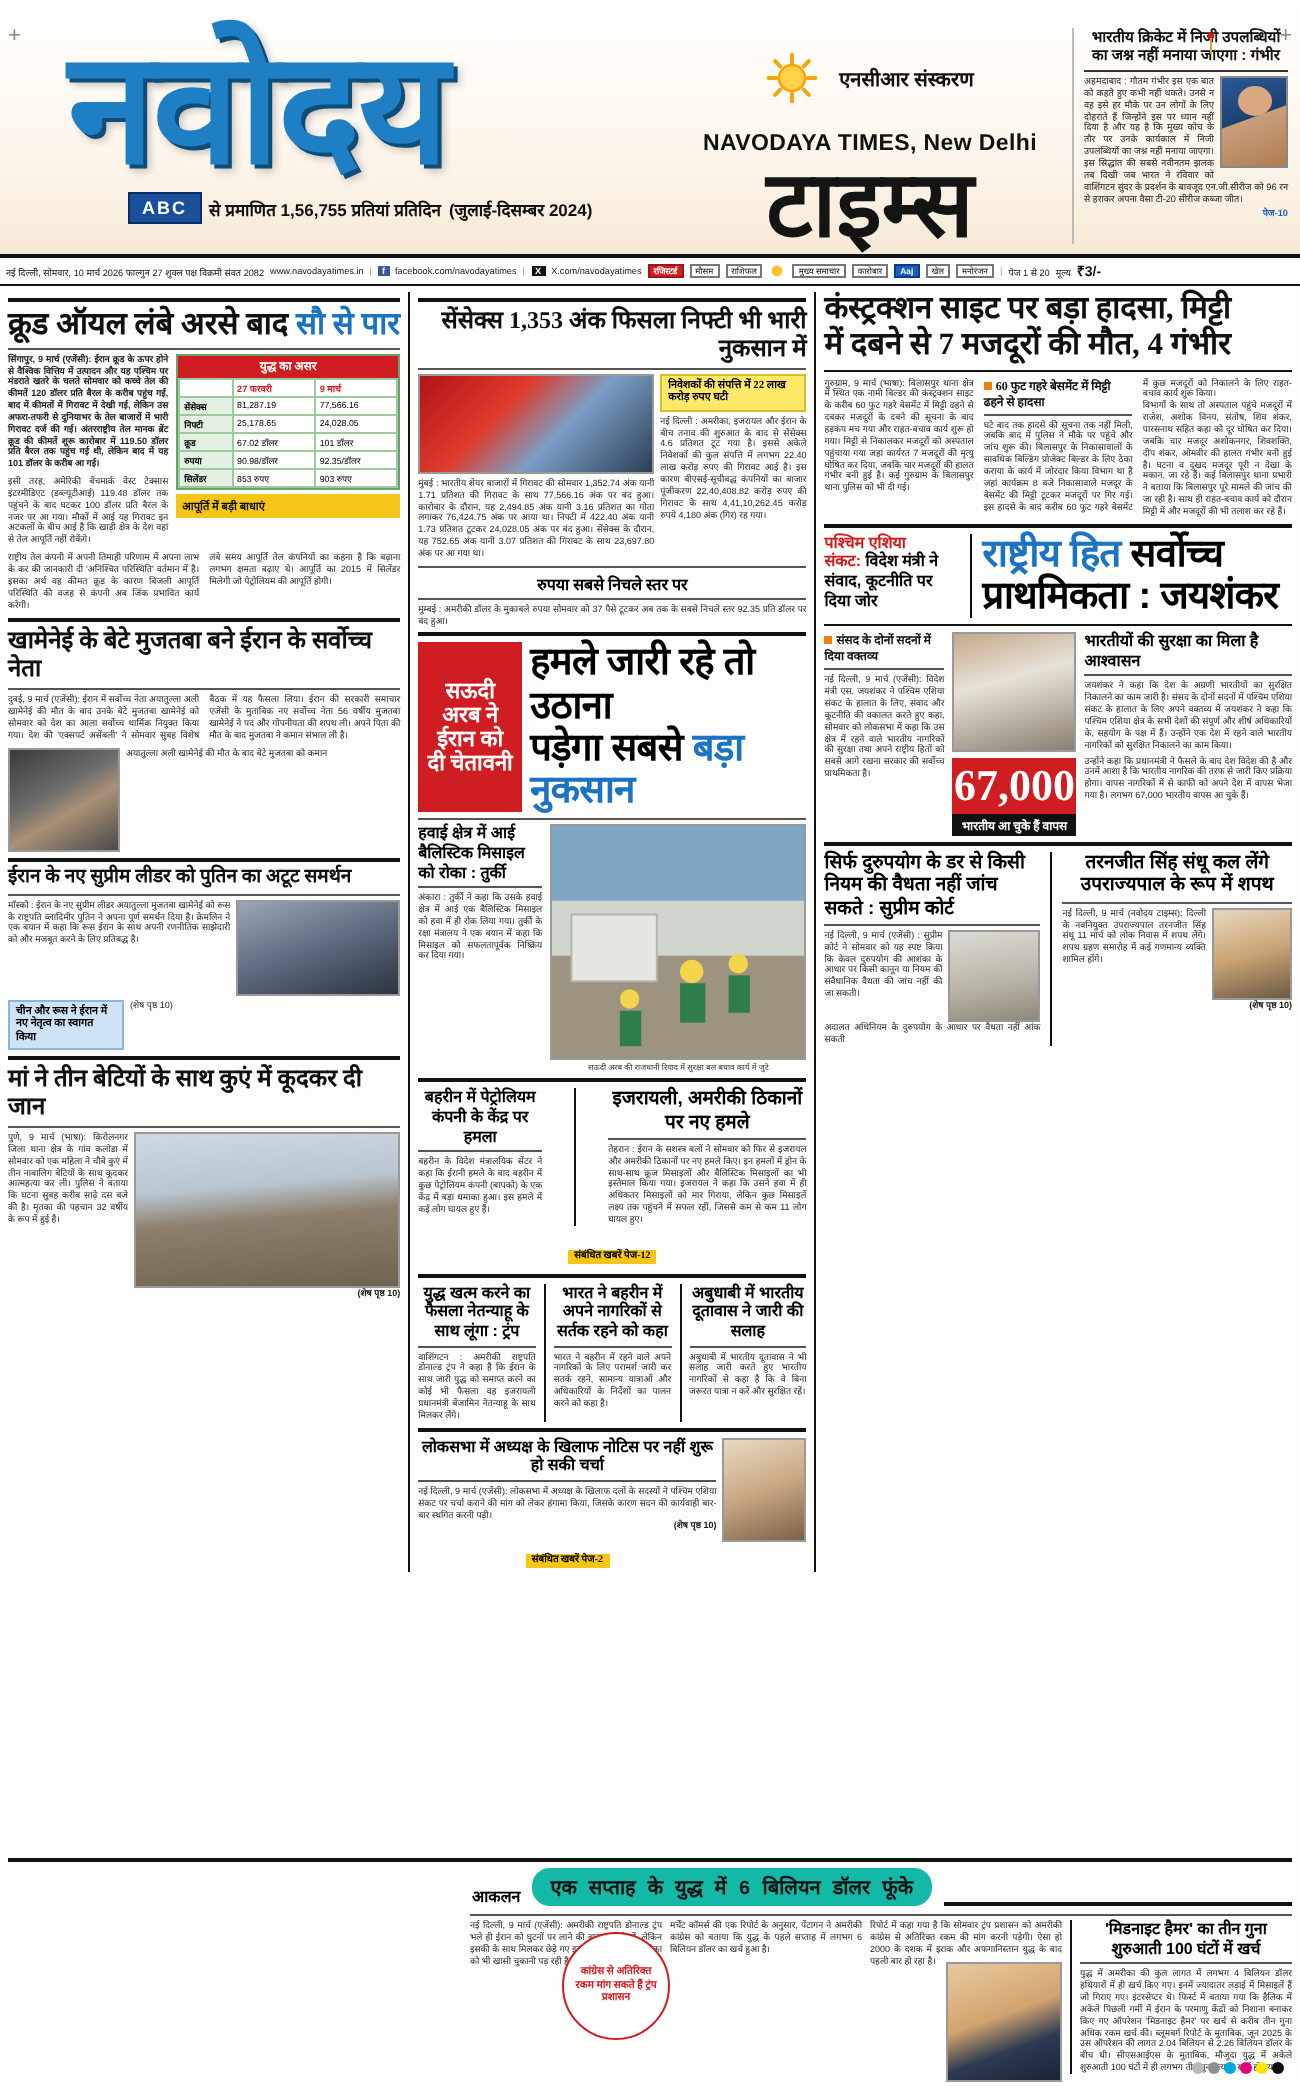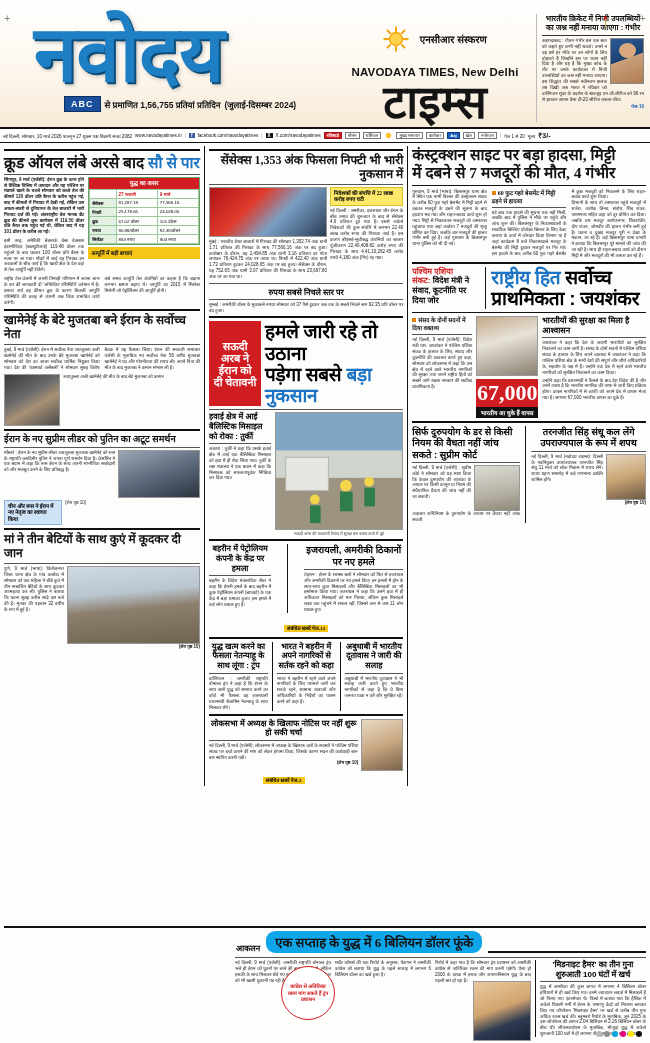--- a/index.html
+++ b/index.html
@@ -130,22 +130,22 @@
   .yellow-box { background:#ffe96b; border:1px solid #d9bd24; padding:2px 3px; }
   .yellow-box .t { font-size:5.4px; font-weight:bold; font-family:"Liberation Serif",serif; line-height:1.2; }
 
   .kicker-red {
     background:#cf1d22; color:#fff; font-family:"Liberation Serif",serif;
     font-weight:700; font-size:11px; line-height:1.1; padding:4px 4px; text-align:center;
   }
   .bullet-hd { font-size:6px; font-weight:bold; font-family:"Liberation Serif",serif; color:#111; }
   .sq { display:inline-block; width:4px; height:4px; background:#e8820c; margin-right:2px; }
   .pill-peach {
-    background:#0ea5e9; color:#111; border-radius:9px; padding:2px 9px;
-    font-size:13px; font-weight:bold; font-family:Liberation Serif, serif; display:inline-block;
+    background:#14b8a6; color:#111; border-radius:9px; padding:2px 9px;
+    font-size:10px; font-weight:bold; font-family:Liberation Mono, monospace; display:inline-block;
   }
   .big-num {
     background:#cf1d22; color:#fff; font-family:"Liberation Serif",serif;
     font-weight:700; font-size:22px; text-align:center; line-height:1; padding:3px 0;
   }
   .big-num-sub { background:#111; color:#fff; font-size:6px; font-weight:bold; text-align:center; padding:1.5px 0; font-family:"Liberation Serif",serif;}
 
   .circ-note {
     width:54px; height:54px; border-radius:50%; background:#fff; border:1.5px solid #cf1d22;
     display:flex; align-items:center; justify-content:center; text-align:center;

